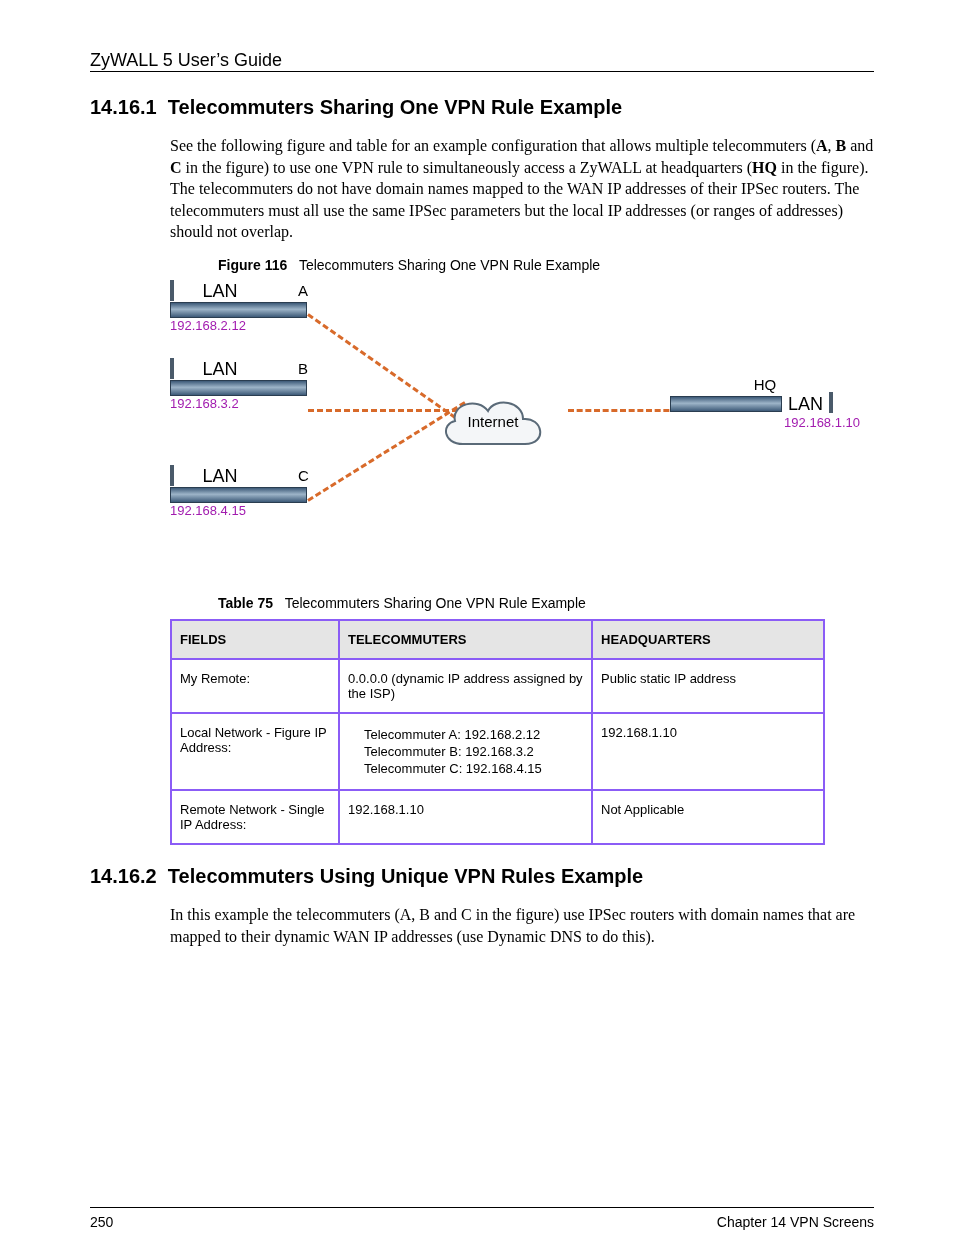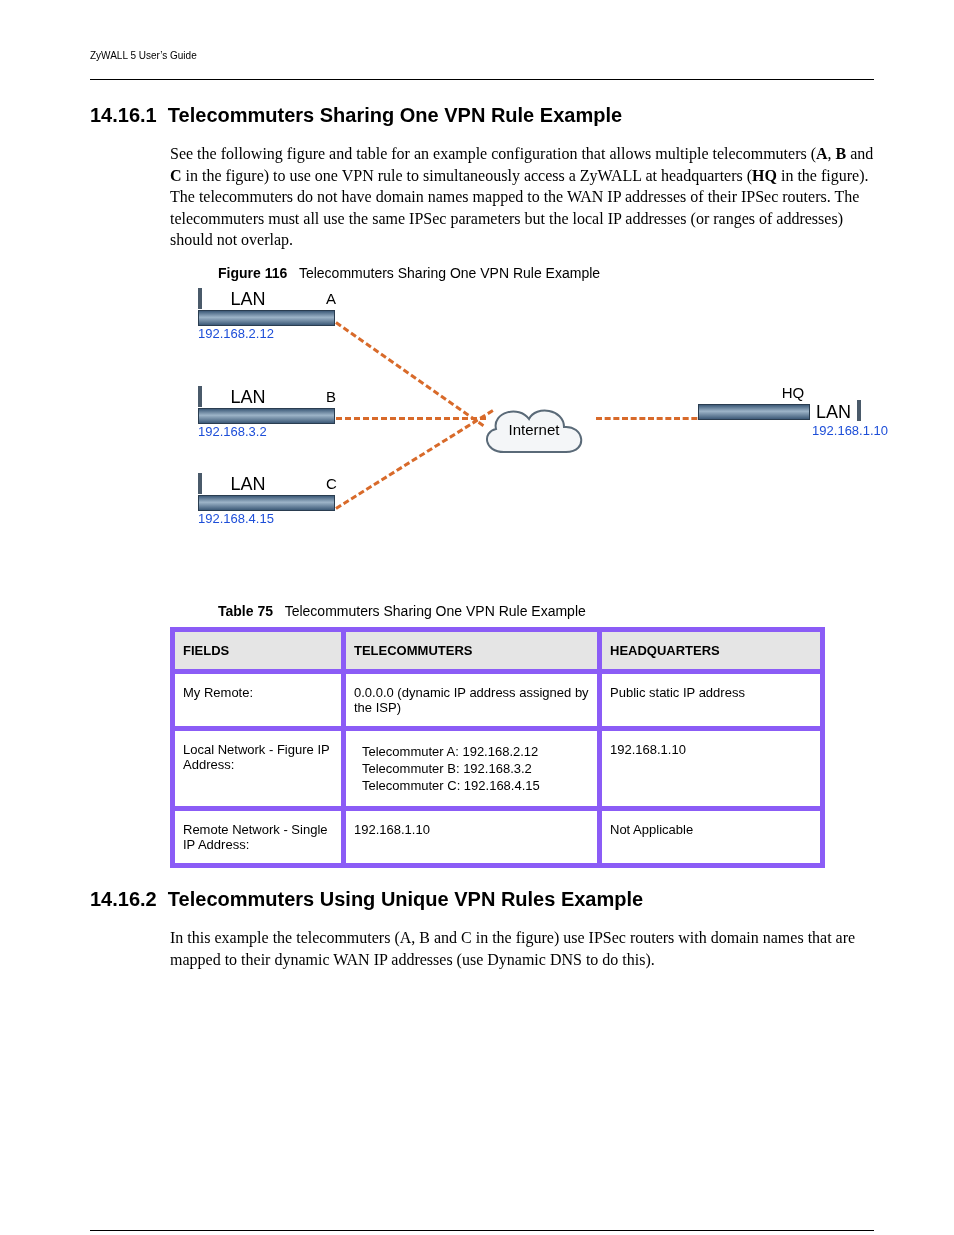--- a/index.html
+++ b/index.html
@@ -9,24 +9,24 @@
     font-family: "Times New Roman", Times, serif;
     color: #000;
     width: 954px;
   }
   .page {
     padding: 50px 80px 40px 90px;
     box-sizing: border-box;
   }
   .hdr-line {
     border-bottom: 1px solid #000;
-    padding-bottom: 18px;
+    padding-bottom: 0;
     margin-bottom: 24px;
     font-family: Arial, Helvetica, sans-serif;
-    font-size: 10px;
+    font-size: 18px;
   }
   h2.section {
     font-family: Arial, Helvetica, sans-serif;
     font-weight: bold;
     font-size: 20px;
     margin: 20px 0 16px 0;
   }
   p.body {
     font-size: 16px;
     line-height: 1.35;
@@ -37,77 +37,77 @@
   .caption {
     font-family: Arial, Helvetica, sans-serif;
     font-size: 14px;
     margin: 14px 0 8px 80px;
     padding-left: 48px;
   }
   .caption .capnum { font-weight: bold; }
 
   
   .figwrap {
-    margin-left: 108px;
+    margin-left: 80px;
     width: 680px;
     height: 260px;
     position: relative;
     font-family: Arial, Helvetica, sans-serif;
   }
 
   
   .lanblock { position: absolute; }
   .pc-icon { width:22px; height:20px; display:inline-block; }
   .pc-screen { width:20px; height:14px; border:2px solid #4a5a6a; background:#9fb4c4; }
   .pc-base { width:16px; height:4px; background:#6a7a88; margin:1px auto 0; }
   .router-bar {
     width:135px; height:14px;
     background: linear-gradient(#3d5a78, #9db4c8 45%, #3d5a78);
     border:1px solid #2a3d50;
   }
   .lan-label {
     font-size:18px; display:inline-block; vertical-align:middle; margin:0 6px;
   }
-  .ip-label { font-size:13px; color:#1d4ed8; }
+  .ip-label { font-size:13px; color:#a21caf; }
   .node-letter { font-size:15px; }
 
   .orange-dash {
     position:absolute; border-top:3px dashed #d86a2a; transform-origin:left center;
   }
 
   .cloud {
     position:absolute; width:120px; height:70px;
-    left:276px; top:108px;
+    left:263px; top:108px;
   }
   .cloud svg { width:100%; height:100%; }
   .cloud-label {
     position:absolute; left:0; right:0; top:24px;
     text-align:center; font-size:15px;
   }
 
   
   table.t75 {
     margin-left:80px;
     border-collapse: collapse;
     width: 655px;
     font-family: Arial, Helvetica, sans-serif;
     font-size: 13px;
   }
   table.t75 th, table.t75 td {
-    border: 5px solid #8b5cf6;
+    border: 2px solid #8b5cf6;
     padding: 11px 8px;
     vertical-align: top;
     text-align: left;
   }
   table.t75 th {
     background: #e5e5e5;
     font-weight: bold;
   }
   table.t75 td .gap { display:inline-block; width:28px; }
-  table.t75 td .line { display:block; margin:2px 8px; }
+  table.t75 td .line { display:block; margin:2px 16px; }
 
   
   .ftr {
     border-top:1px solid #000;
     margin-top:260px;
     padding-top:6px;
     display:flex;
     justify-content:space-between;
     font-family: Arial, Helvetica, sans-serif;
     font-size:14px;
@@ -138,21 +138,21 @@
         <span class="pc-icon">
           <span class="pc-screen"></span><span class="pc-base"></span>
         </span>
         <span class="lan-label">LAN</span>
         <span class="node-letter" style="margin-left:50px;">A</span>
       </div>
       <div class="router-bar"></div>
       <div class="ip-label">192.168.2.12</div>
     </div>
 
-    <div class="lanblock" style="left:0; top:98px;">
+    <div class="lanblock" style="left:0; top:78px;">
       <div>
         <span class="pc-icon">
           <span class="pc-screen"></span><span class="pc-base"></span>
         </span>
         <span class="lan-label">LAN</span>
         <span class="node-letter" style="margin-left:50px;">B</span>
       </div>
       <div class="router-bar"></div>
       <div class="ip-label">192.168.3.2</div>
     </div>

